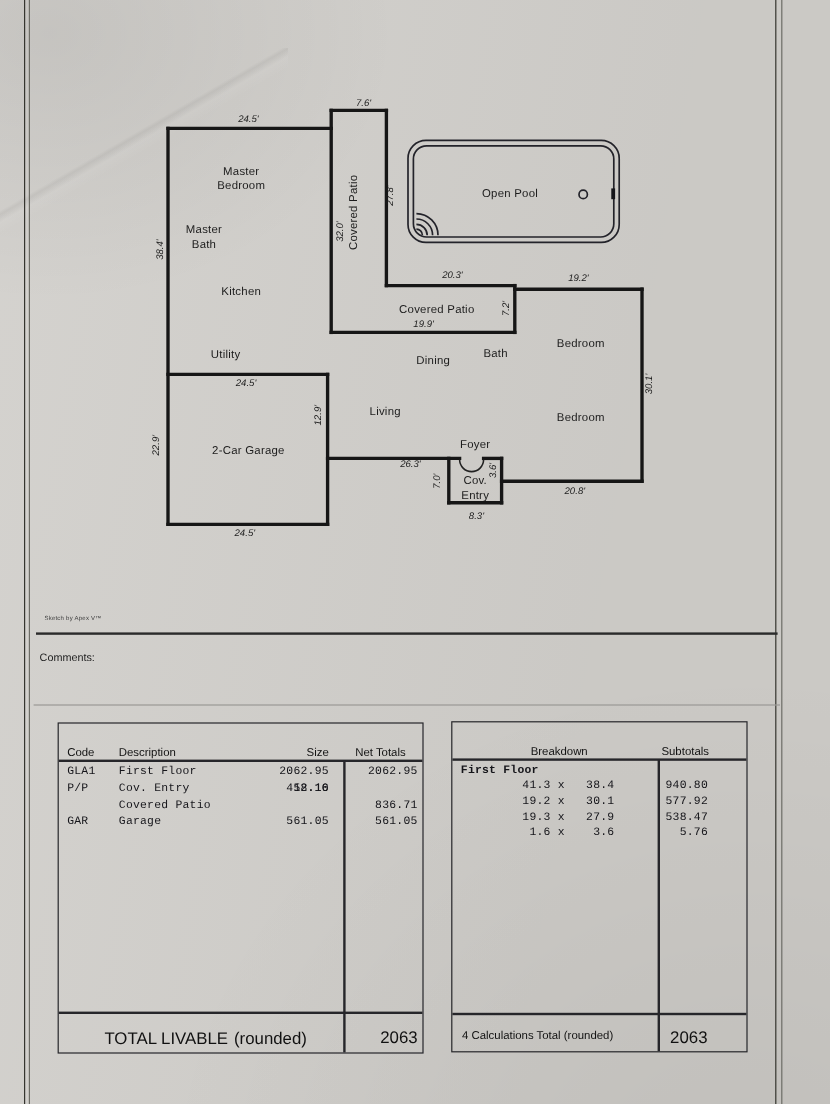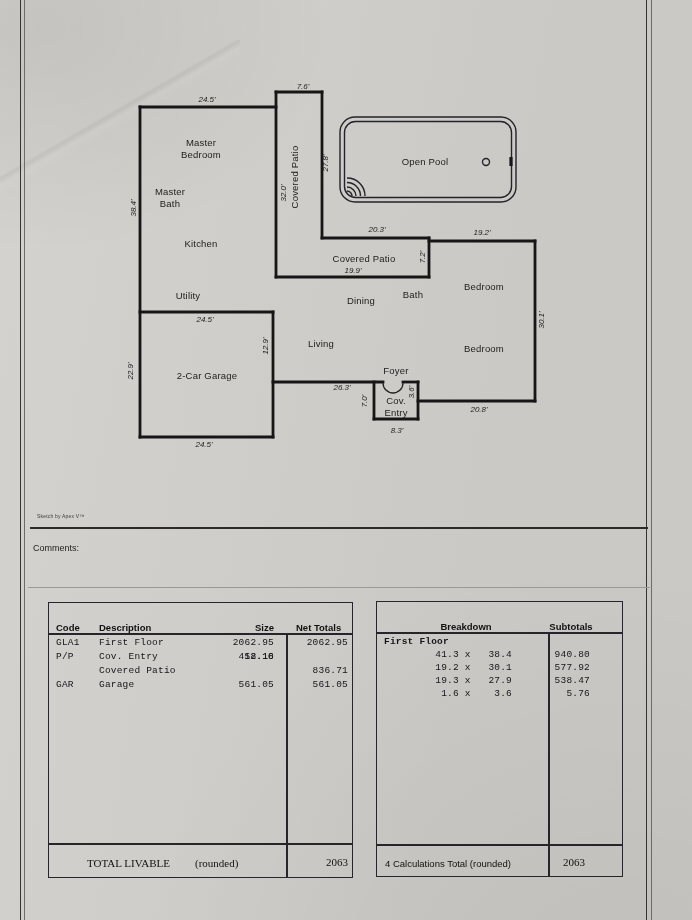--- a/index.html
+++ b/index.html
@@ -21,28 +21,28 @@
        white-space:nowrap;color:#1c1c1c;}
   .rot{transform:translate(-50%,-50%) rotate(-90deg);}
   .vline{position:absolute;top:0;bottom:0;width:1px;}
   .credit{position:absolute;left:37px;top:513px;font-size:5px;color:#3c3c3c;letter-spacing:.2px;}
   .rule{position:absolute;height:2px;background:#2b2b2b;}
   .rule.faint{height:1px;background:#9b9995;}
   .comments{position:absolute;left:33px;top:543px;font-size:9px;color:#222;}
   .tbox{position:absolute;border:1.7px solid #26262a;}
   .tbox .title{position:absolute;left:0;right:0;top:3px;text-align:center;font-size:12px;
        letter-spacing:.4px;word-spacing:4px;color:#111;}
-  .tbox .hdr{position:absolute;font-size:9.5px;font-weight:bold;color:#111;}
+  .tbox .hdr{position:absolute;font-size:9.5px;font-weight:normal;color:#111;}
   .tbox .hline{position:absolute;left:0;right:0;height:2px;background:#26262a;}
   .tbox .vsep{position:absolute;top:31px;bottom:0;width:1.7px;background:#26262a;}
   .mono{font-family:"Liberation Mono","DejaVu Sans Mono",monospace;font-size:9.5px;
        letter-spacing:.2px;color:#15151a;}
   .cell{position:absolute;white-space:pre;}
   .r{text-align:right;}
-  .tot{position:absolute;font-size:11px;color:#111;font-family:Liberation Serif, serif;}
+  .tot{position:absolute;font-size:14px;color:#111;}
 </style>
 </head>
 <body>
 
 <div class="page">
 
   <div class="crease"></div>
 
   <div class="vline" style="left:20px;background:#35352f;"></div>
   <div class="vline" style="left:24px;background:#6d6d66;"></div>

